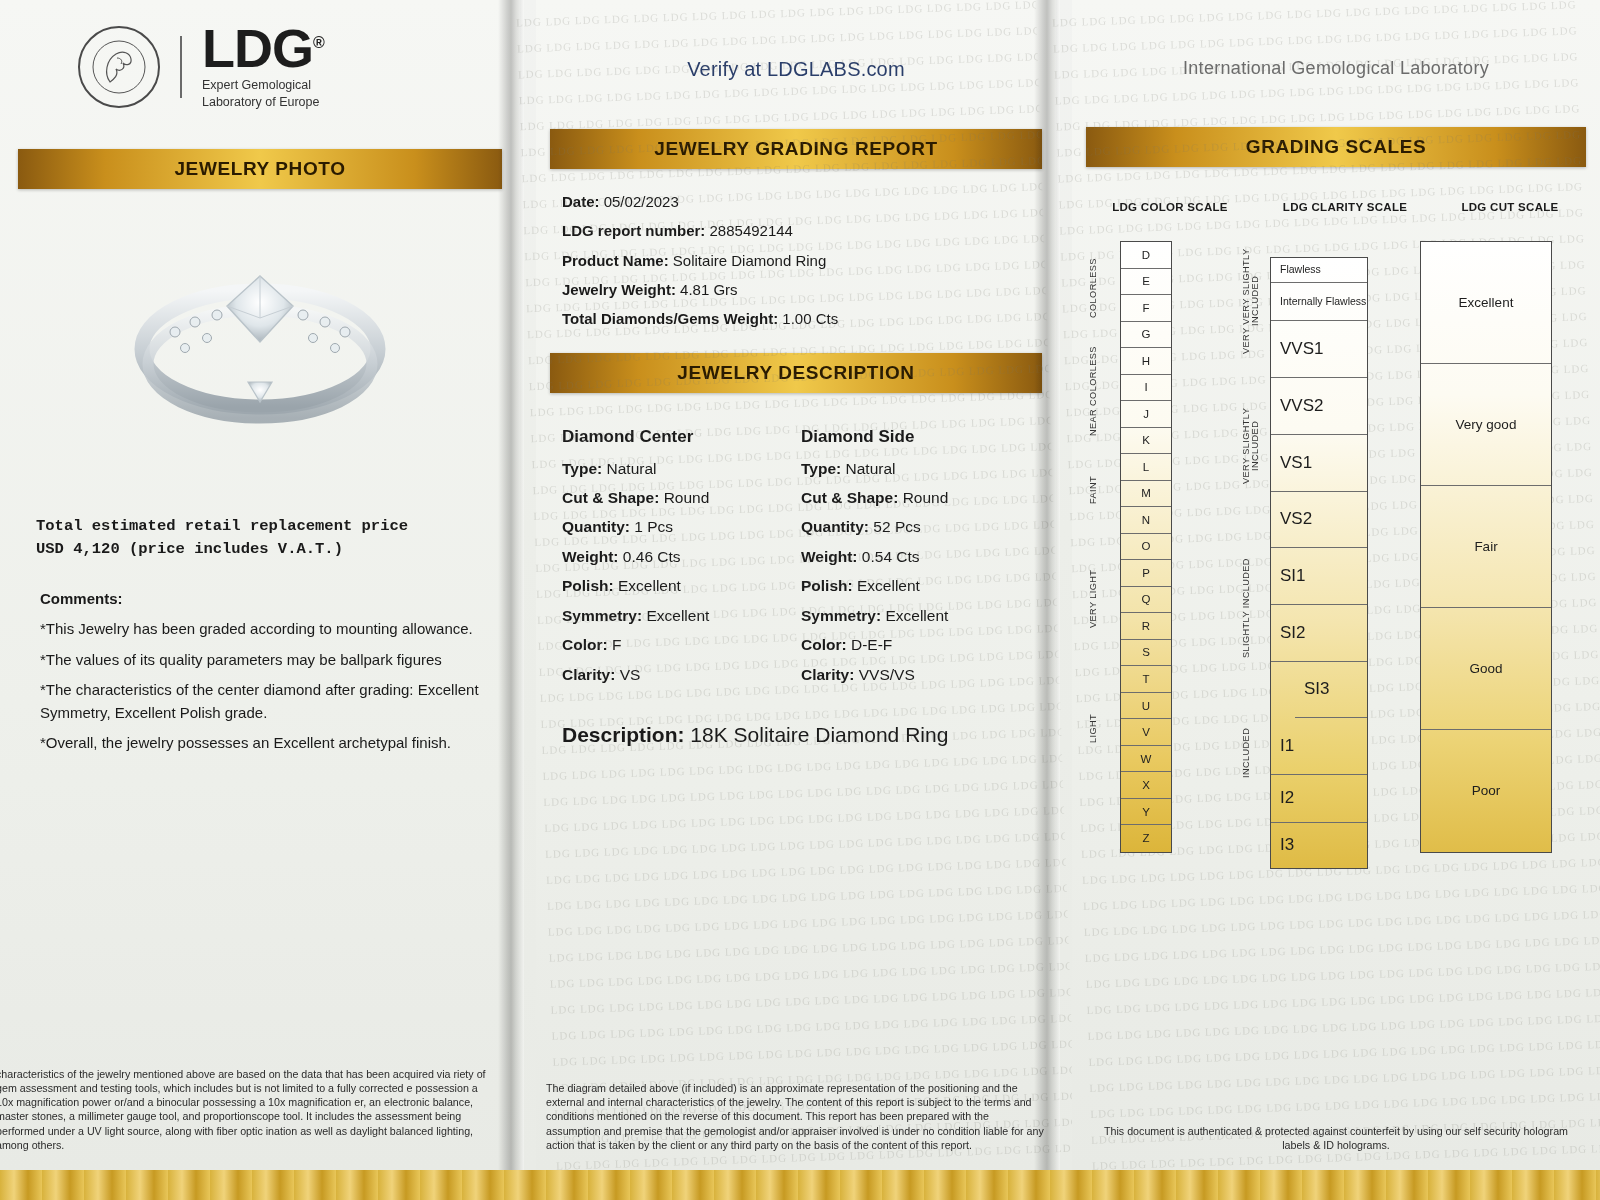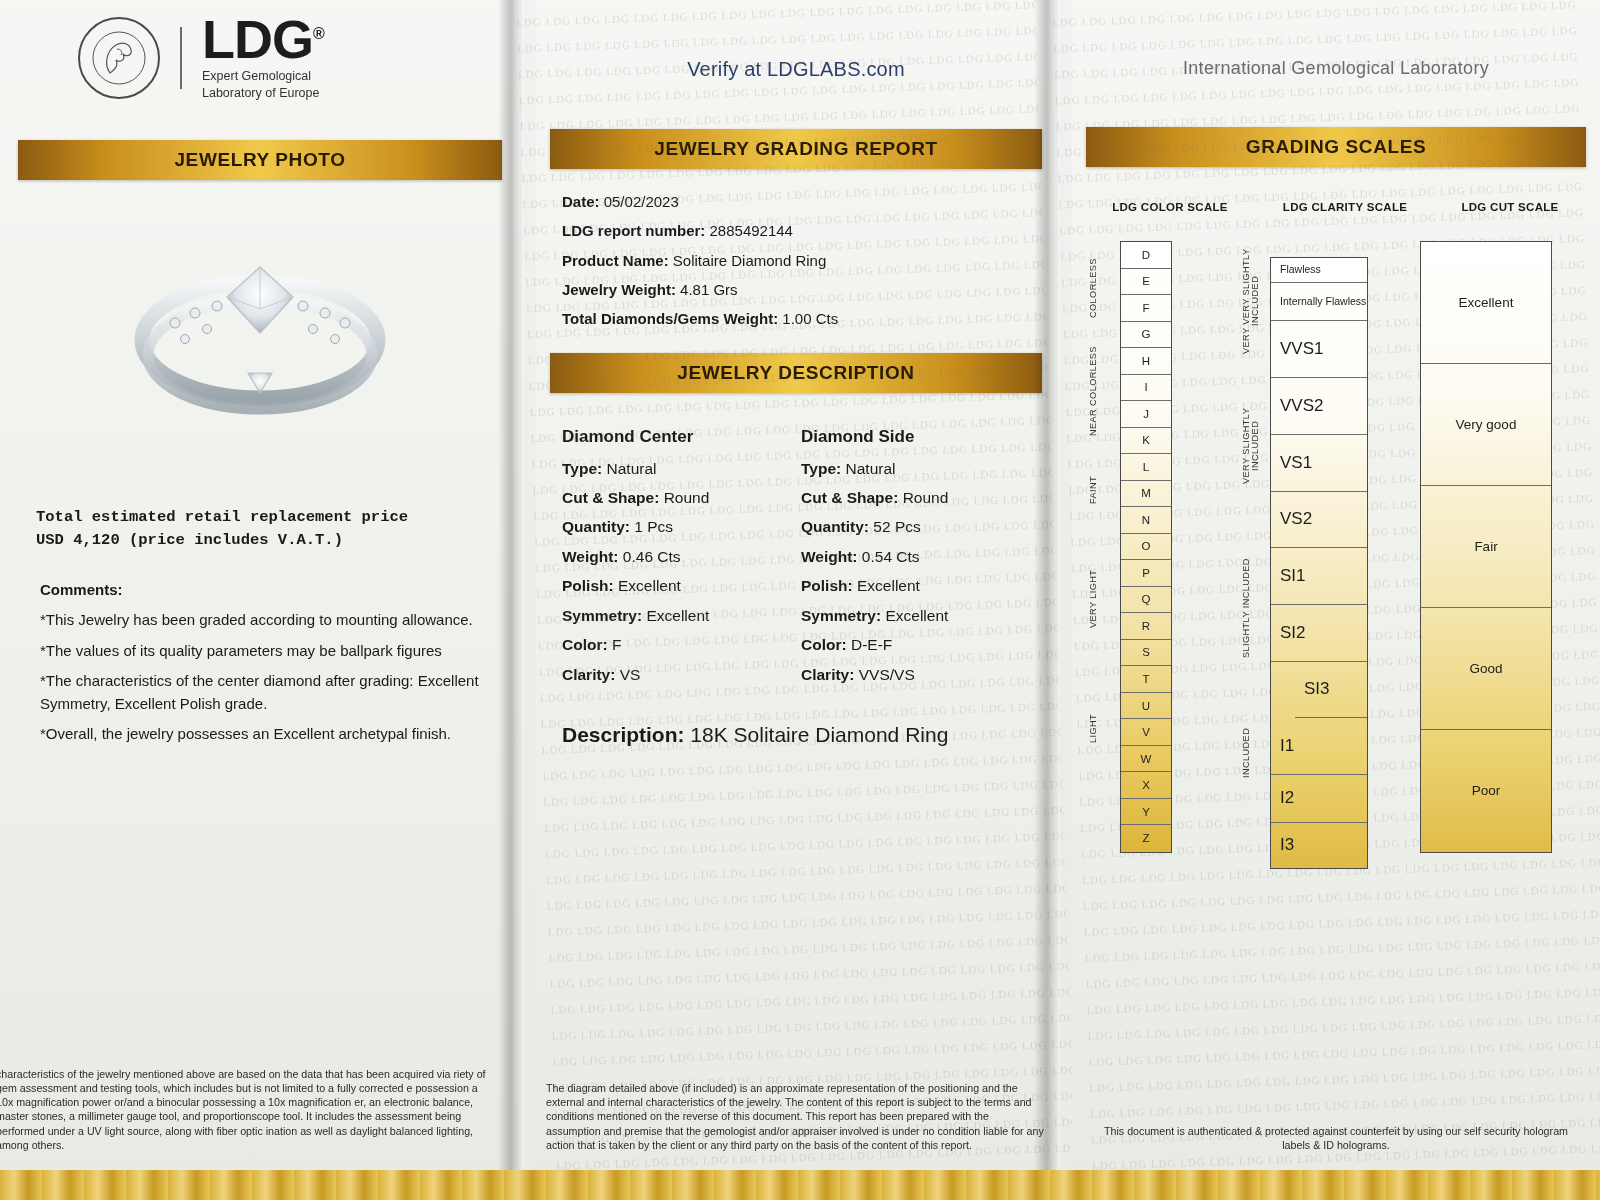--- a/index.html
+++ b/index.html
@@ -32,21 +32,21 @@
 
   
   .banner{
     height:40px;display:flex;align-items:center;justify-content:center;
     background:linear-gradient(90deg,#8a5a10 0%,#c98f1c 18%,#f0c94a 50%,#c98f1c 82%,#8a5a10 100%);
     color:#2a1b00;font-weight:bold;font-size:19px;letter-spacing:.6px;
     box-shadow:0 1px 3px rgba(0,0,0,.25);
   }
 
   
-  .ldg-head{display:flex;align-items:center;gap:14px;padding:14px 0 0 78px;}
+  .ldg-head{display:flex;align-items:center;gap:14px;padding:23px 0 0 78px;}
   .ldg-logo{width:78px;height:78px;border:2px solid #4a4a4a;border-radius:50%;
     display:flex;align-items:center;justify-content:center;}
   .ldg-div{width:2px;height:62px;background:#6a6a6a;margin:0 6px;}
   .ldg-word{font-size:54px;font-weight:bold;letter-spacing:-1px;color:#1d1d1d;line-height:.95;
     font-family:"Liberation Sans",sans-serif;}
   .ldg-reg{font-size:16px;vertical-align:super;}
   .ldg-sub{font-size:12.5px;color:#333;line-height:1.35;margin-top:3px;}
 
   #banner-left{margin:38px 18px 0 18px;}
 

